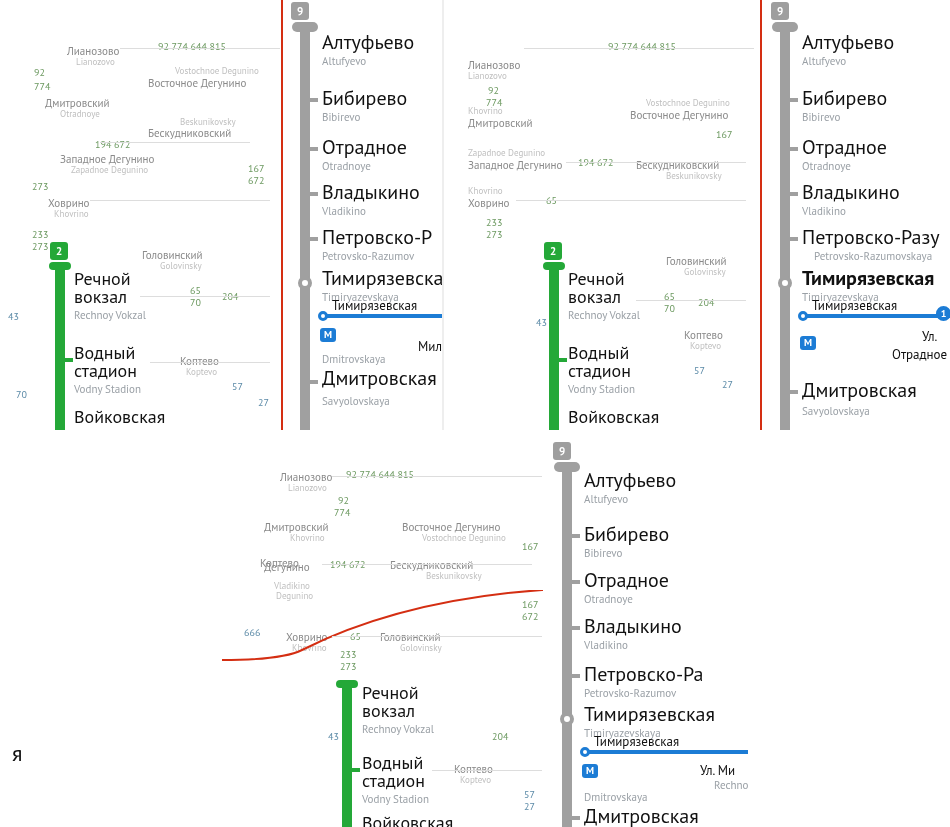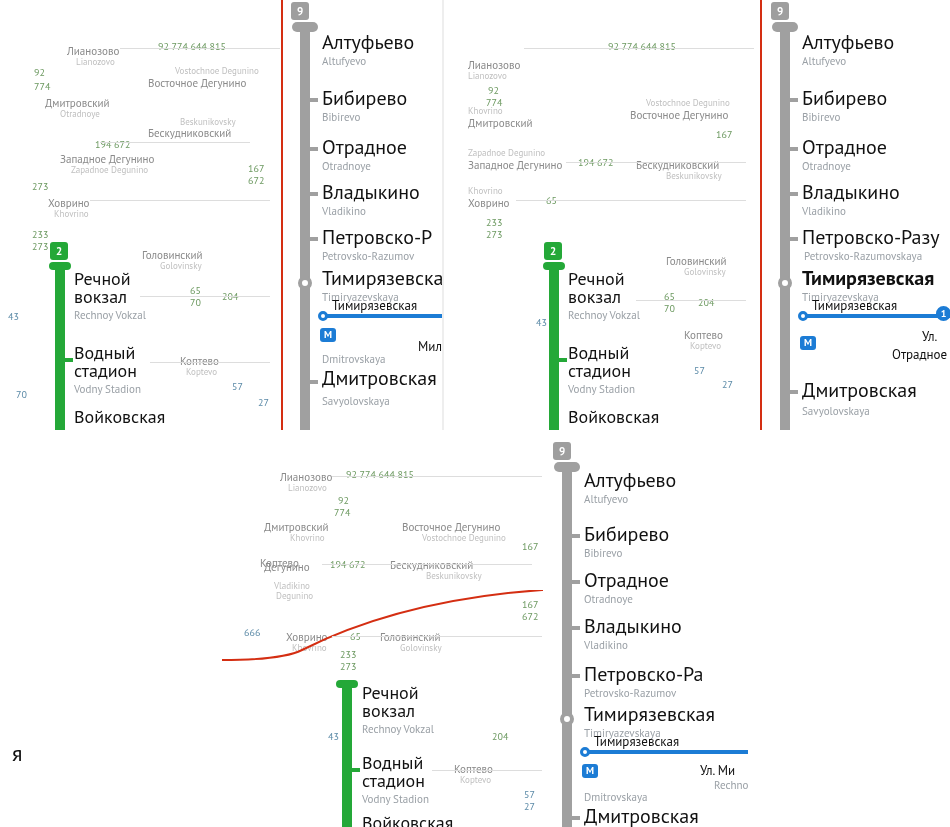--- a/index.html
+++ b/index.html
@@ -259,21 +259,21 @@
   <div class="st-ru" style="left:356px; top:88px;">Бибирево</div>
   <div class="st-en" style="left:356px; top:110px;">Bibirevo</div>
   <div class="tick" style="left:344px; top:147px;"></div>
   <div class="st-ru" style="left:356px; top:137px;">Отрадное</div>
   <div class="st-en" style="left:356px; top:159px;">Otradnoye</div>
   <div class="tick" style="left:344px; top:192px;"></div>
   <div class="st-ru" style="left:356px; top:182px;">Владыкино</div>
   <div class="st-en" style="left:356px; top:204px;">Vladikino</div>
   <div class="tick" style="left:344px; top:237px;"></div>
   <div class="st-ru" style="left:356px; top:227px;">Петровско-Разу</div>
-  <div class="st-en" style="left:358px; top:249px;">Petrovsko-Razumovskaya</div>
+  <div class="st-en" style="left:368px; top:249px;">Petrovsko-Razumovskaya</div>
   <div class="ring" style="left:332px; top:276px;"></div>
   <div class="st-ru bold" style="left:356px; top:268px;">Тимирязевская</div>
   <div class="st-en" style="left:356px; top:290px;">Timiryazevskaya</div>
 
   <div class="line-blue" style="left:356px; top:314px; width:160px;"></div>
   <div class="ring-small" style="left:352px; top:311px;"></div>
   <div class="line-badge badge-blue" style="left:490px; top:306px;">1</div>
   <div class="sub-label" style="left:366px; top:297px; font-size:13px;">Тимирязевская</div>
   <div class="m-badge" style="left:354px; top:336px;">М</div>
   <div class="sub-label" style="left:476px; top:328px;">Ул.</div>

